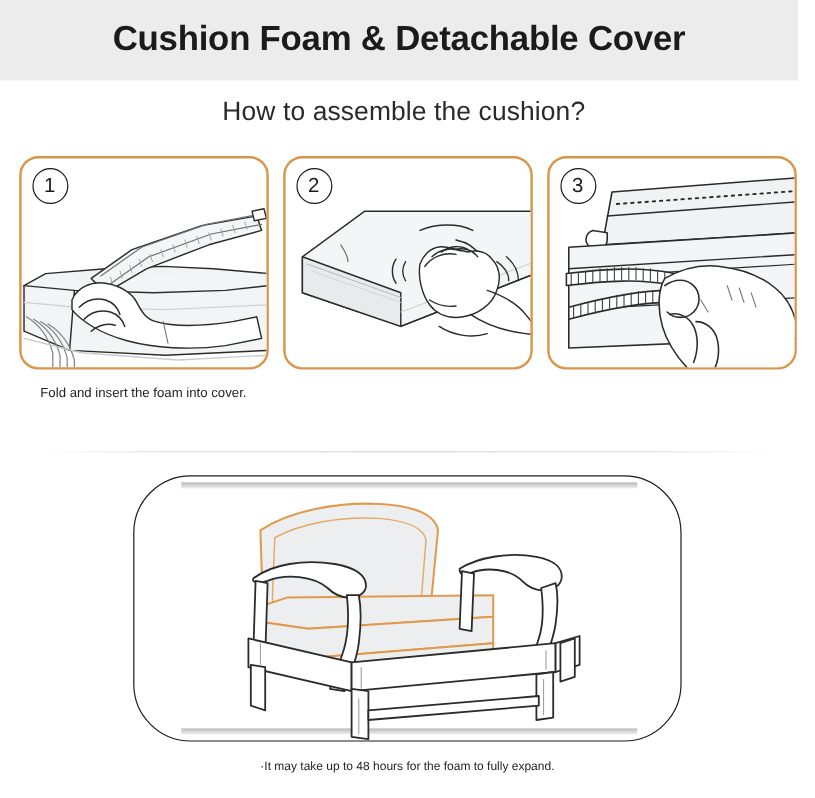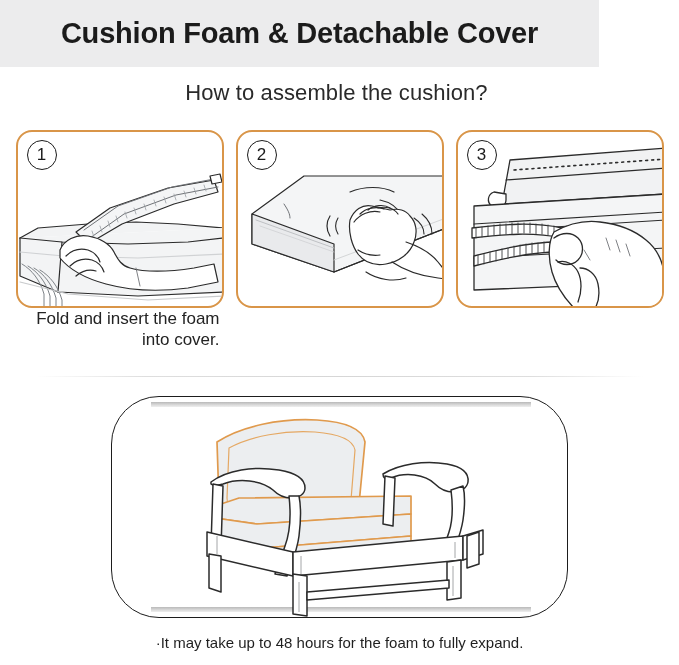--- a/index.html
+++ b/index.html
@@ -11,21 +11,21 @@
     height: 665px;
     background: #ffffff;
     font-family: "Liberation Sans", sans-serif;
     color: #1a1a1a;
     overflow: hidden;
     position: relative;
   }
 
   
   .header-band {
-    width: 599px;
+    width: 665px;
     height: 67px;
     background: #ececed;
     display: flex;
     align-items: center;
     justify-content: center;
     box-sizing: border-box;
   }
   .header-title {
     font-size: 29px;
     font-weight: bold;
@@ -90,21 +90,22 @@
     display: flex;
     align-items: center;
     justify-content: center;
     font-size: 17px;
     color: #1b1b1b;
     background: transparent;
     z-index: 5;
     box-sizing: border-box;
   }
   .step-caption {
-    font-size: 17px;
+    margin-top: 10px;
+    font-size: 11px;
     line-height: 21px;
     text-align: right;
     color: #232323;
     max-width: 200px;
   }
 
   
   .divider {
     position: absolute;
     top: 376px;
@@ -147,21 +148,21 @@
     top: 0;
   }
 
   
   .footer-note {
     position: absolute;
     top: 634px;
     left: 0;
     width: 679px;
     text-align: center;
-    font-size: 15px;
+    font-size: 10px;
     color: #1f1f1f;
   }
 </style>
 </head>
 <body>
 
 <div class="header-band">
   <div class="header-title">Cushion Foam &amp; Detachable Cover</div>
 </div>
 

